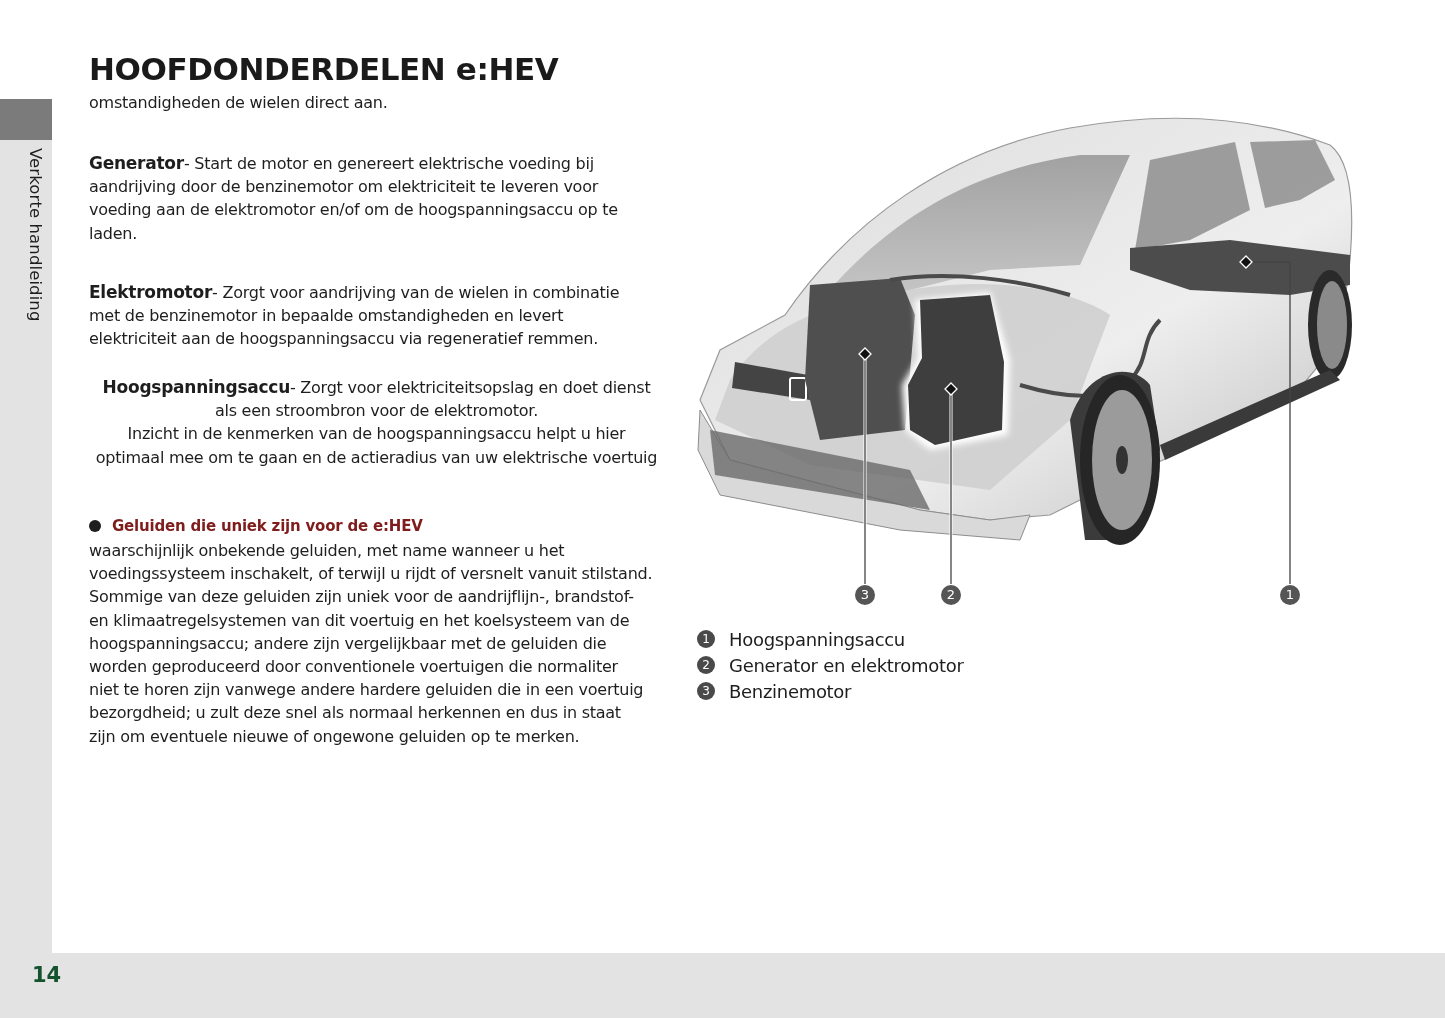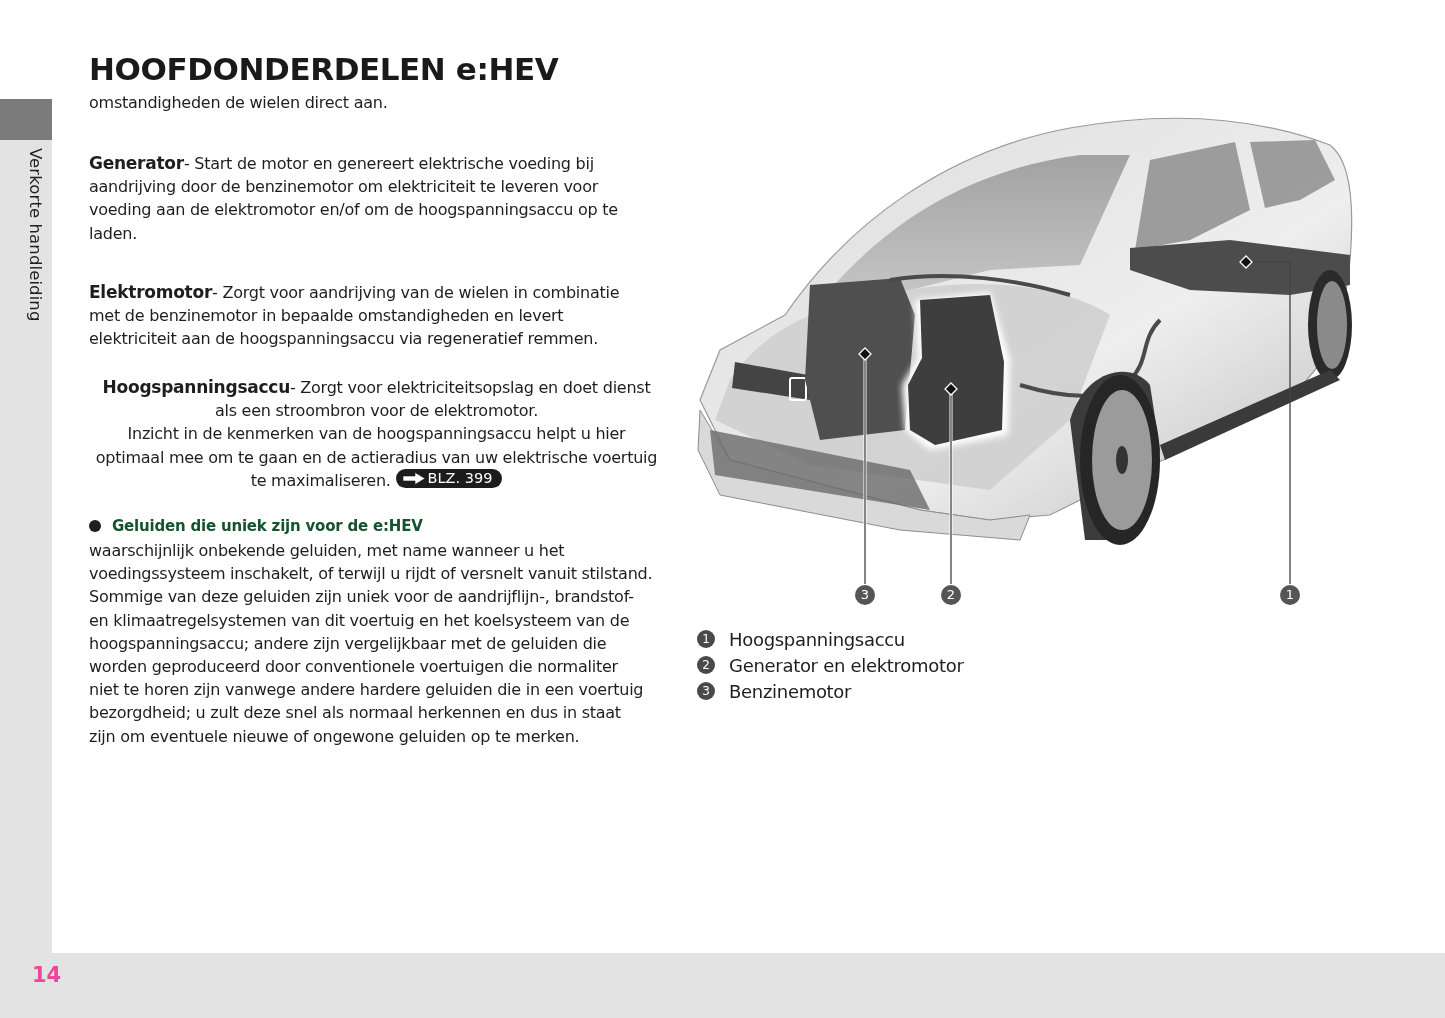--- a/index.html
+++ b/index.html
@@ -13,21 +13,21 @@
   .side-band { position:absolute; left:0; top:0; width:52px; height:1018px; background:#ffffff; }
   .side-tab-dark { position:absolute; left:0; top:99px; width:52px; height:41px; background:#7b7b7b; }
   .side-tab-light { position:absolute; left:0; top:140px; width:52px; height:813px; background:#e3e3e3; }
   .side-label {
     position:absolute; left:26px; top:148px;
     writing-mode:vertical-rl;
     font-size:16.5px; color:#1e1e1e; letter-spacing:0.1px;
     transform-origin:center;
   }
   .footer-bar { position:absolute; left:0; top:953px; width:1445px; height:65px; background:#e3e3e3; }
-  .page-number { position:absolute; left:32px; top:963px; font-size:21px; font-weight:bold; color:#ec4899; }
+  .page-number { position:absolute; left:32px; top:963px; font-size:21px; font-weight:bold; color:#14532d; }
 
   
   .title {
     position:absolute; left:89px; top:51px;
     font-size:31px; font-weight:bold; letter-spacing:-0.4px; color:#1a1a1a;
     font-family:"DejaVu Sans", sans-serif;
   }
   .para {
     position:absolute; left:89px; width:575px;
     font-size:16px; line-height:23.2px; color:#1e1e1e;
@@ -37,21 +37,21 @@
   .para .line { display:block; white-space:nowrap; }
   .ref-pill {
     display:inline-flex; align-items:center; gap:2px;
     background:#1c1c1c; color:#ffffff; border-radius:11px;
     height:19px; padding:0 10px 0 6px; font-size:14.5px; vertical-align:1px;
     letter-spacing:0;
   }
   .ref-pill svg { display:block; }
   .subhead {
     position:absolute; left:89px; top:517px;
-    font-size:15px; font-weight:bold; color:#14532d; white-space:nowrap; letter-spacing:-0.2px;
+    font-size:15px; font-weight:bold; color:#7f1d1d; white-space:nowrap; letter-spacing:-0.2px;
   }
   .subhead .dot { display:inline-block; width:12px; height:12px; border-radius:50%; background:#1e1e1e; margin-right:11px; vertical-align:-1px; }
 
   
   .figure { position:absolute; left:690px; top:100px; width:680px; height:520px; }
   .callout-num {
     position:absolute; width:20px; height:20px; border-radius:50%;
     background:#555555; color:#ffffff; font-size:13px; text-align:center; line-height:20px;
   }
   .legend { position:absolute; left:697px; top:626px; }
@@ -89,28 +89,20 @@
   <span class="line"><span class="term">Elektromotor</span><span>- Zorgt voor aandrijving van de wielen in combinatie</span></span>
   <span class="line">met de benzinemotor in bepaalde omstandigheden en levert</span>
   <span class="line">elektriciteit aan de hoogspanningsaccu via regeneratief remmen.</span>
 </div>
 
 <div class="para" style="top:376px;text-align:center;">
   <span class="line"><span class="term">Hoogspanningsaccu</span><span>- Zorgt voor elektriciteitsopslag en doet dienst</span></span>
   <span class="line">als een stroombron voor de elektromotor.</span>
   <span class="line">Inzicht in de kenmerken van de hoogspanningsaccu helpt u hier</span>
   <span class="line">optimaal mee om te gaan en de actieradius van uw elektrische voertuig</span>
-  <span class="line"><span>te maximaliseren.</span>
-    <span class="ref-pill">
-      <svg width="24" height="13" viewBox="0 0 24 13">
-        <path d="M1 4 H13 V0.5 L23 6.5 L13 12.5 V9 H1 Z" fill="#ffffff" stroke="#1c1c1c" stroke-width="0.6"></path>
-      </svg>
-      <span>BLZ. 399</span>
-    </span>
-  </span>
 </div>
 
 <div class="subhead">
   <span class="dot"></span><span>Geluiden die uniek zijn voor de e:HEV</span>
 </div>
 <div class="para" style="top:539px;">
   <span class="line">waarschijnlijk onbekende geluiden, met name wanneer u het</span>
   <span class="line">voedingssysteem inschakelt, of terwijl u rijdt of versnelt vanuit stilstand.</span>
   <span class="line">Sommige van deze geluiden zijn uniek voor de aandrijflijn-, brandstof-</span>
   <span class="line">en klimaatregelsystemen van dit voertuig en het koelsysteem van de</span>

